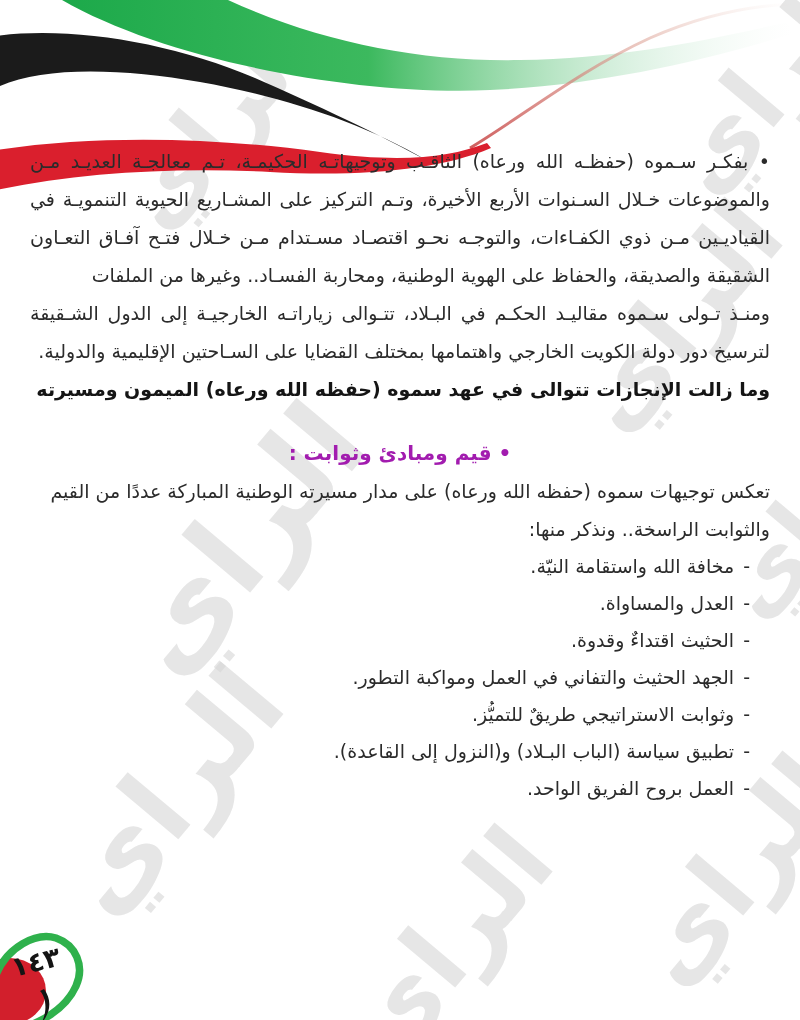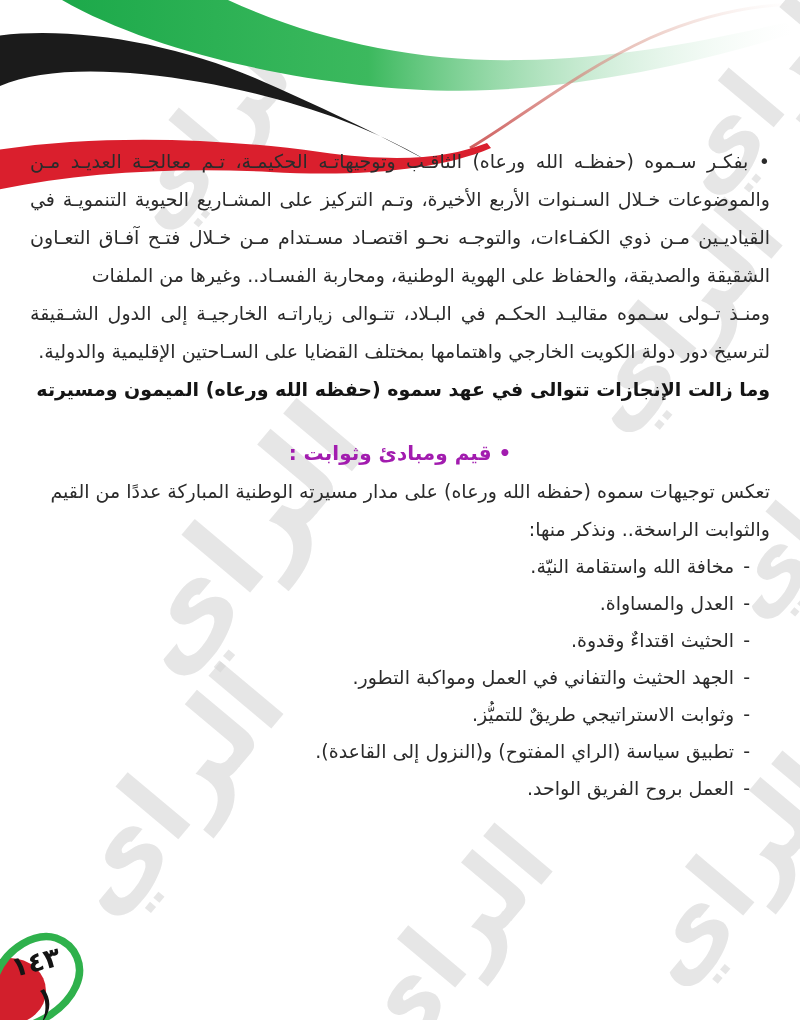--- a/index.html
+++ b/index.html
@@ -112,21 +112,21 @@
         <div class="line">تعكس توجيهات سموه (حفظه الله ورعاه) على مدار مسيرته الوطنية المباركة عددًا من القيم والمبادئ</div>
         <div class="line">والثوابت الراسخة.. ونذكر منها:</div>
       </div>
 
       <div class="list">
         <div class="list-item"><span class="dash">-</span><span>مخافة الله واستقامة النيّة.</span></div>
         <div class="list-item"><span class="dash">-</span><span>العدل والمساواة.</span></div>
         <div class="list-item"><span class="dash">-</span><span>الحثيث اقتداءٌ وقدوة.</span></div>
         <div class="list-item"><span class="dash">-</span><span>الجهد الحثيث والتفاني في العمل ومواكبة التطور.</span></div>
         <div class="list-item"><span class="dash">-</span><span>وثوابت الاستراتيجي طريقٌ للتميُّز.</span></div>
-        <div class="list-item"><span class="dash">-</span><span>تطبيق سياسة (الراي المفتوح) و(النزول إلى القاعدة).</span></div>
+        <div class="list-item"><span class="dash">-</span><span>تطبيق سياسة (الباب البـلاد) و(النزول إلى القاعدة).</span></div>
         <div class="list-item"><span class="dash">-</span><span>العمل بروح الفريق الواحد.</span></div>
       </div>
 
     </div>
   </main>
 
   <svg class="emblem" width="118" height="100" viewBox="0 0 118 100">
     <ellipse cx="16" cy="66" rx="36" ry="33" fill="#d21f2c"></ellipse>
     <path d="M 2,50 C 13,22 42,7 62,13 C 82,20 91,41 82,61 C 73,81 53,93 39,99" stroke="#2fb14c" stroke-width="7.5" fill="none" stroke-linecap="round"></path>
     <text x="44" y="46" font-size="27" font-weight="bold" fill="#141414" text-anchor="middle" transform="rotate(-14 44 46)">١٤٣</text>

